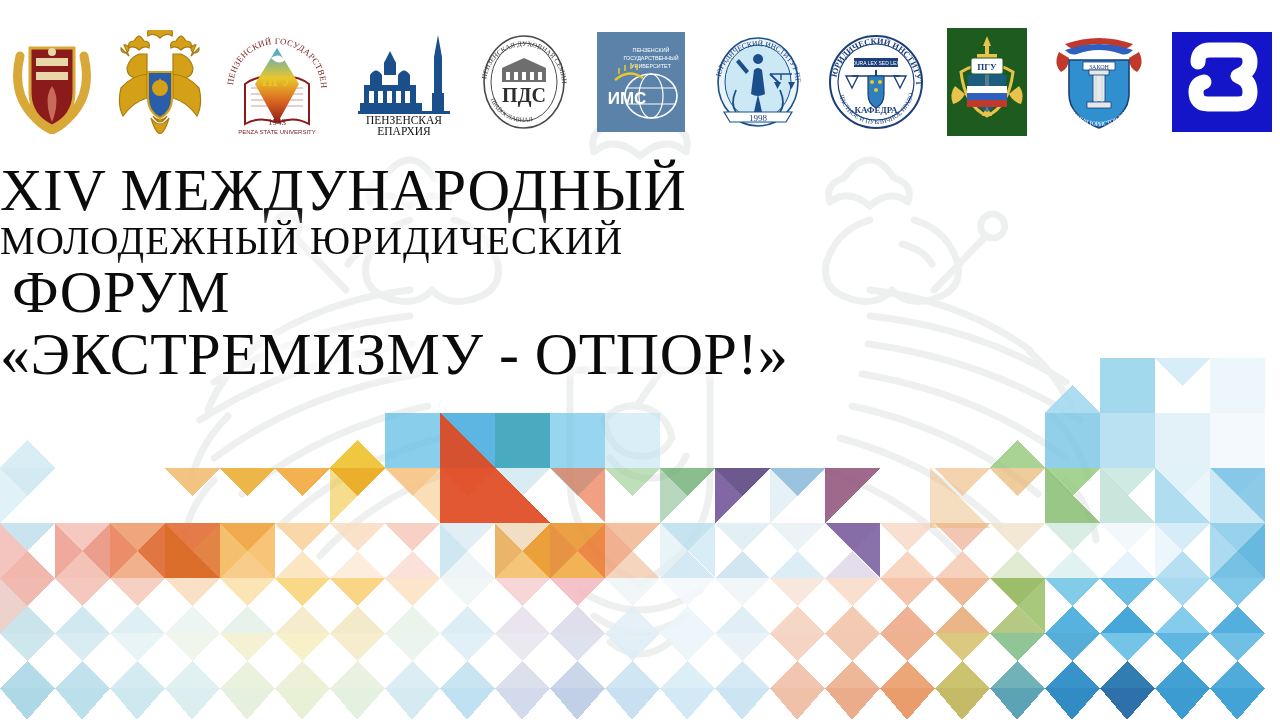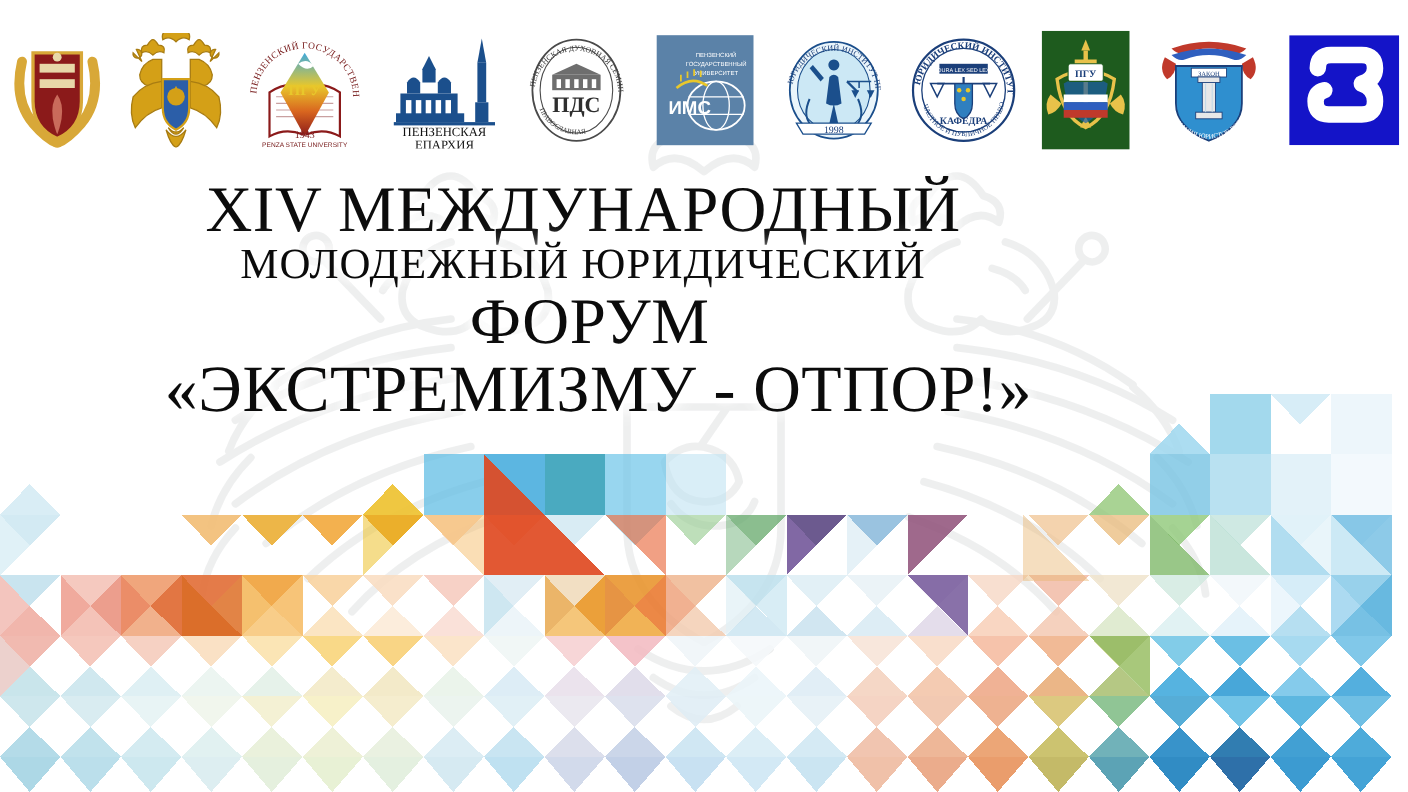--- a/index.html
+++ b/index.html
@@ -15,28 +15,28 @@
 
   
   #logo-strip{position:absolute;left:0;top:26px;width:1280px;height:112px;
               display:flex;align-items:center;justify-content:space-between;
               padding:0 8px;box-sizing:border-box;z-index:7;}
   .logo{position:relative;height:108px;display:flex;align-items:center;justify-content:center;}
   .logo svg{display:block;}
 
   
   #title-block{position:absolute;left:0;top:160px;width:1060px;z-index:8;
-               text-align:center;pointer-events:none;}
+               pointer-events:none;}
   .tline{font-family:"Liberation Serif",serif;font-weight:400;color:#0b0b0b;
          letter-spacing:.5px;line-height:1.04;white-space:nowrap;
          text-shadow:0 0 12px #fff,0 0 22px #fff,0 0 30px #fff,2px 2px 10px #fff,-2px -2px 10px #fff;}
   .t1{font-size:59px;}
   .t2{font-size:39px;letter-spacing:1px;}
   .t3{font-size:59px;padding-left:12px;}
-  .t4{font-size:60px;padding-left:28px;}
+  .t4{font-size:60px;}
 </style>
 </head>
 <body>
 
 <div id="stage">
 
   <svg id="watermark" viewBox="0 0 1060 600" aria-hidden="true">
     <g fill="none" stroke="#c9cccd" stroke-width="7" stroke-linecap="round" stroke-linejoin="round">
 
       <path d="M530 36 q-26 -22 -46 -4 q-6 -22 18 -28 q14 -22 28 -22 q14 0 28 22 q24 6 18 28 q-20 -18 -46 4z"></path>

